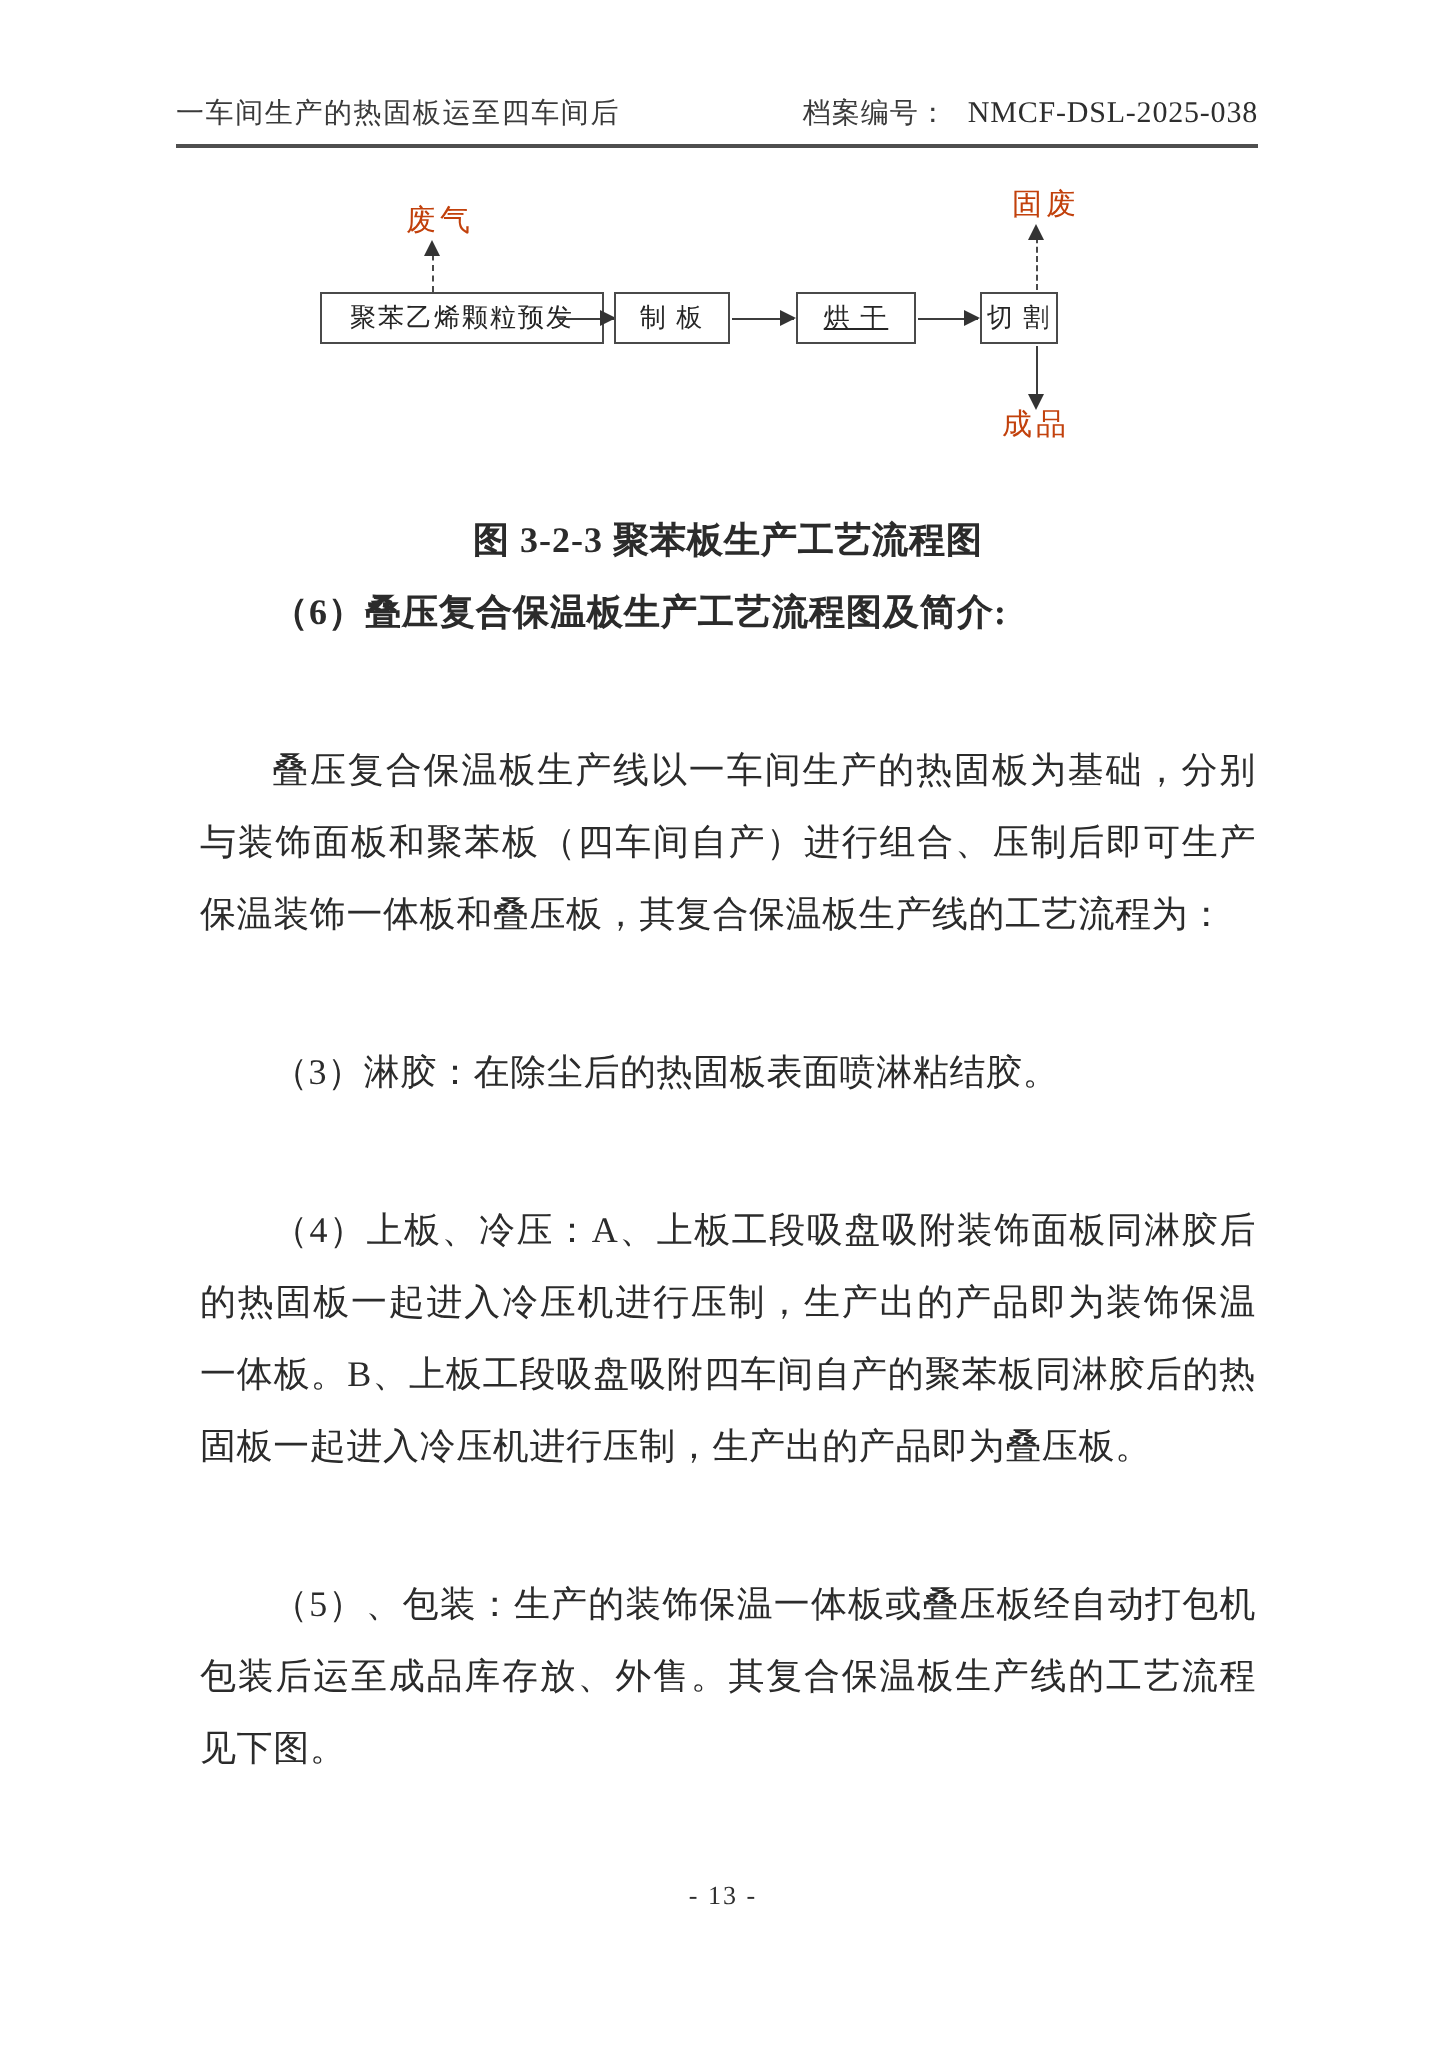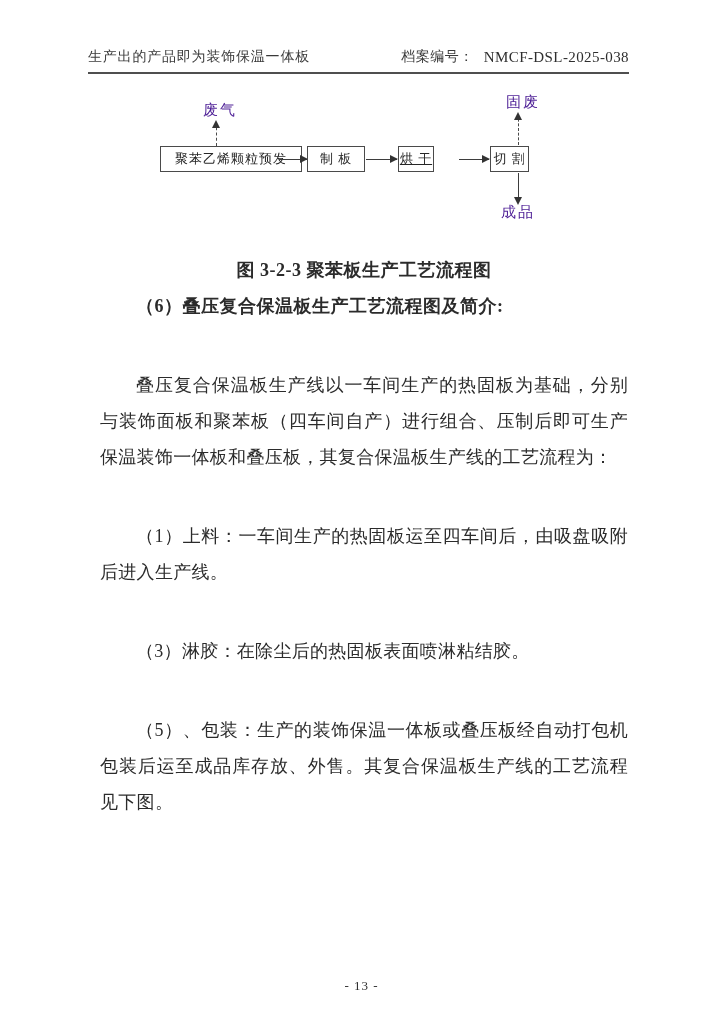--- a/index.html
+++ b/index.html
@@ -58,21 +58,21 @@
     align-items: center;
     justify-content: center;
     font-size: 13px;
     color: #262626;
     letter-spacing: 1px;
     white-space: nowrap;
   }
   .fc-label {
     position: absolute;
     font-size: 15px;
-    color: #4c1d95;
+    color: #c2410c;
     letter-spacing: 2px;
     white-space: nowrap;
   }
   .h-arrow {
     position: absolute;
     height: 0;
     border-top: 1.5px solid #3d3d3d;
   }
   .h-arrow::after {
     content: "";
@@ -140,67 +140,67 @@
     text-indent: 36px;
     text-align: justify;
     letter-spacing: 0.3px;
     margin-top: 43px;
   }
 
   
   .footer {
     position: absolute;
     left: 0;
-    top: 978px;
+    top: 940px;
     width: 723px;
     text-align: center;
     font-size: 13px;
     color: #2e2e2e;
     letter-spacing: 1px;
   }
 </style>
 </head>
 <body>
 
 <div class="page">
 
   <div class="header">
-    <span class="company">生产出的产品即为装饰保温一体板</span>
+    <span class="company">一车间生产的热固板运至四车间后</span>
     <span class="archive">
       <span class="archive-label">档案编号：</span>
       <span class="archive-number">NMCF-DSL-2025-038</span>
     </span>
   </div>
 
   <div>
     <span class="fc-label" style="left:203px; top:101px;">废气</span>
     <div class="v-dash-up" style="left:216px; top:122px; height:24px;"></div>
 
     <div class="fc-box" style="left:160px; top:146px; width:142px;">聚苯乙烯颗粒预发</div>
     <div class="h-arrow" style="left:279px; top:159px; width:28px;"></div>
 
     <div class="fc-box" style="left:307px; top:146px; width:58px;">制 板</div>
     <div class="h-arrow" style="left:366px; top:159px; width:31px;"></div>
 
-    <div class="fc-box" style="left:398px; top:146px; width:36px;text-decoration:underline;">烘 干</div>
+    <div class="fc-box" style="left:398px; top:146px; width:60px;text-decoration:underline;">烘 干</div>
     <div class="h-arrow" style="left:459px; top:159px; width:30px;"></div>
 
     <div class="fc-box" style="left:490px; top:146px; width:39px;text-align:right;">切 割</div>
 
     <span class="fc-label" style="left:506px; top:93px;text-align:right;">固废</span>
     <div class="v-dash-up" style="left:518px; top:114px; height:31px;"></div>
 
     <div class="v-solid-down" style="left:518px; top:173px; height:30px;"></div>
     <span class="fc-label" style="left:501px; top:203px;">成品</span>
   </div>
 
   <div class="content">
     <div class="figure-caption">图 3-2-3 聚苯板生产工艺流程图</div>
     <div class="section-heading">（6）叠压复合保温板生产工艺流程图及简介:</div>
     <p class="body-para">叠压复合保温板生产线以一车间生产的热固板为基础，分别与装饰面板和聚苯板（四车间自产）进行组合、压制后即可生产保温装饰一体板和叠压板，其复合保温板生产线的工艺流程为：</p>
-    <p class="body-para">（1）上料：一车间生产的热固板运至四车间后，由吸盘吸附后进入生产线。</p>
     <p class="body-para">（3）淋胶：在除尘后的热固板表面喷淋粘结胶。</p>
+    <p class="body-para">（4）上板、冷压：A、上板工段吸盘吸附装饰面板同淋胶后的热固板一起进入冷压机进行压制，生产出的产品即为装饰保温一体板。B、上板工段吸盘吸附四车间自产的聚苯板同淋胶后的热固板一起进入冷压机进行压制，生产出的产品即为叠压板。</p>
     <p class="body-para">（5）、包装：生产的装饰保温一体板或叠压板经自动打包机包装后运至成品库存放、外售。其复合保温板生产线的工艺流程见下图。</p>
   </div>
 
   <div class="footer">- 13 -</div>
 
 </div>
 
 </body></html>

